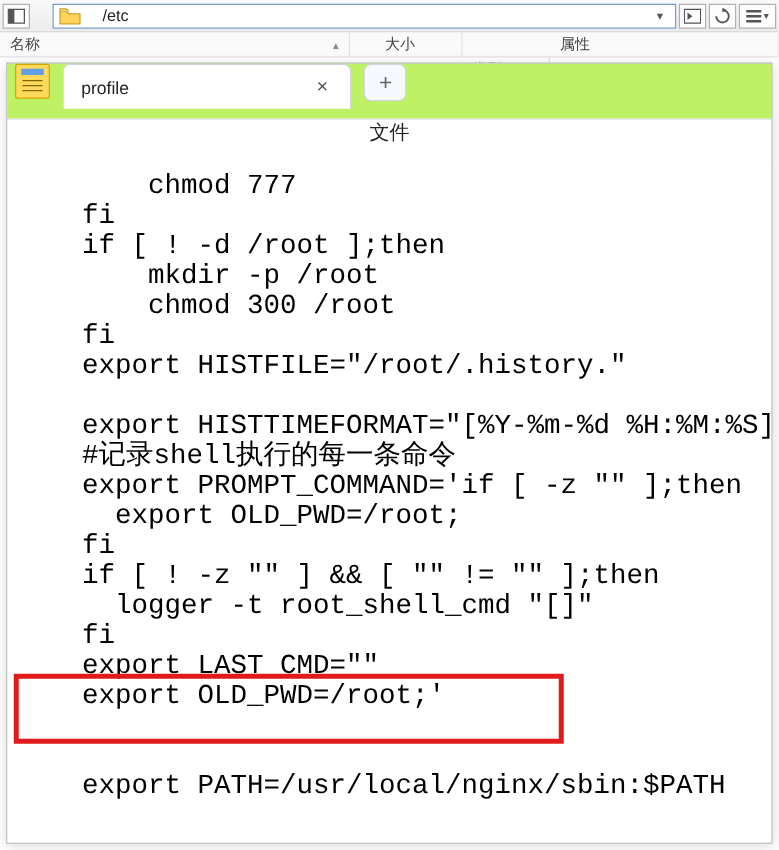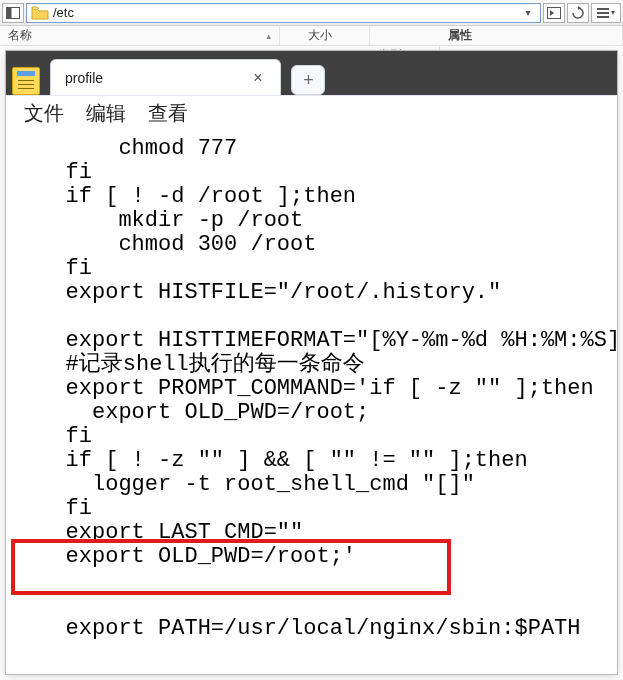--- a/index.html
+++ b/index.html
@@ -1,44 +1,44 @@
 <!DOCTYPE html>
 <html><head>
   <meta charset="utf-8">
   <style>
     * { margin: 0; padding: 0; box-sizing: border-box; }
     body { width: 623px; height: 680px; background: #ffffff; font-family: "Microsoft YaHei", Arial, sans-serif; overflow: hidden; }
     .topbar { height: 26px; background: linear-gradient(#f9f9f9,#ececec); border-bottom: 1px solid #cfcfcf; display: flex; align-items: center; padding: 0 2px; gap: 2px; }
     .tb-btn { width: 22px; height: 20px; border: 1px solid #b0b0b0; background: #fdfdfd; display: inline-flex; align-items: center; justify-content: center; }
     .tb-btn svg { width: 14px; height: 14px; }
     .folder-icon { width: 18px; height: 16px; display: inline-flex; align-items: center; justify-content: center; }
-    .pathbox { flex: 1; height: 20px; border: 1px solid #7a9ecb; background: #ffffff; display: flex; align-items: center; padding: 0 4px; gap: 4px; font-size: 13px; color: #222; }
+    .pathbox { flex: 1; height: 20px; border: 1px solid #7a9ecb; background: #ffffff; display: flex; align-items: center; padding: 0 4px; gap: 17px; font-size: 13px; color: #222; margin-left: 16px; }
     .path-dd { width: 16px; text-align: center; color: #555; font-size: 10px; }
     .tb-view { width: 30px; height: 20px; border: 1px solid #b0b0b0; background: #fdfdfd; display:inline-flex; align-items:center; justify-content:center; gap:0; }
     .headerrow { height: 20px; display: flex; align-items: center; background: #fafafa; border-bottom: 1px solid #e4e4e4; font-size: 12px; color: #444; }
     .headerrow > div { padding: 0 8px; border-right: 1px solid #e4e4e4; height: 100%; display: flex; align-items: center; }
     .hc-name { width: 280px; justify-content: space-between; text-align: center; }
     .hc-size { width: 70px; margin-left: 20px; }
     .hc-type { width: 70px; margin-top: 40px; }
     .hc-mod { width: 140px; }
-    .hc-attr { flex: 1; border-right: none; font-weight: bold; }
+    .hc-attr { flex: 1; border-right: none; }
     .sorticon { font-size: 9px; color: #888; }
 
     .editor-wrap { position: absolute; left: 5px; top: 50px; width: 613px; height: 625px; background: #eef4fc; border: 1px solid #b8b8b8; box-shadow: 0 2px 10px rgba(0,0,0,0.15); }
 
-    .tabbar { height: 44px; display: flex; align-items: flex-end; padding-left: 6px; background: #404040; }
+    .tabbar { height: 44px; display: flex; align-items: flex-start; padding-left: 6px; background: #bef264; }
     .note-icon { width: 28px; height: 28px; background: #ffd95a; border: 1px solid #d6a500; display: inline-flex; align-items: center; justify-content: center; margin-right: 4px; border-radius: 2px; position: relative; }
     .note-icon::before { content: ""; position: absolute; top: 3px; left: 4px; right: 4px; height: 5px; background: #5da0e8; }
     .note-icon .lines { position: absolute; top: 12px; left: 5px; right: 5px; }
     .note-icon .lines span { display: block; height: 1px; background: #7a6a00; margin-bottom: 3px; }
     .tab { height: 36px; background: #ffffff; border: 1px solid #d0d6e0; border-bottom: none; border-radius: 6px 6px 0 0; display: flex; align-items: center; padding: 0 18px 0 14px; gap: 150px; font-size: 14px; color: #222; margin-left: 6px; }
     .tab-close { font-size: 16px; color: #555; }
     .newtab { width: 34px; height: 30px; display: inline-flex; align-items: center; justify-content: center; border: 1px solid #d0d6e0; border-radius: 6px; margin-left: 10px; background: #f6f9fe; font-size: 18px; color: #666; }
 
-    .menubar { height: 36px; background: #ffffff; border-top: 1px solid #e2e6ee; display: flex; align-items: center; gap: 22px; padding: 0 18px; font-size: 20px; color: #222; }
+    .menubar { height: 36px; background: #ffffff; border-top: 1px solid #e2e6ee; display: flex; align-items: center; gap: 22px; padding: 0 18px; font-size: 16px; color: #222; flex-direction: column; }
 
     .content { position: absolute; left: 0; right: 0; top: 80px; bottom: 0; overflow: hidden; background: #ffffff; padding-top: 6px; }
     .content pre { margin: 0; padding: 0 10px 0 20px; font-family: Consolas, "Courier New", monospace; font-size: 22px; line-height: 24px; color: #000000; white-space: pre; }
 
     .highlight-box { position: absolute; left: 11px; top: 539px; width: 440px; height: 56px; border: 4px solid #e11b1b; pointer-events: none; }
 
     .hamburger { display:inline-block; width:12px;}
     .hamburger span { display:block; height:2px; background:#555; margin:2px 0;}
   </style>
 </head>

